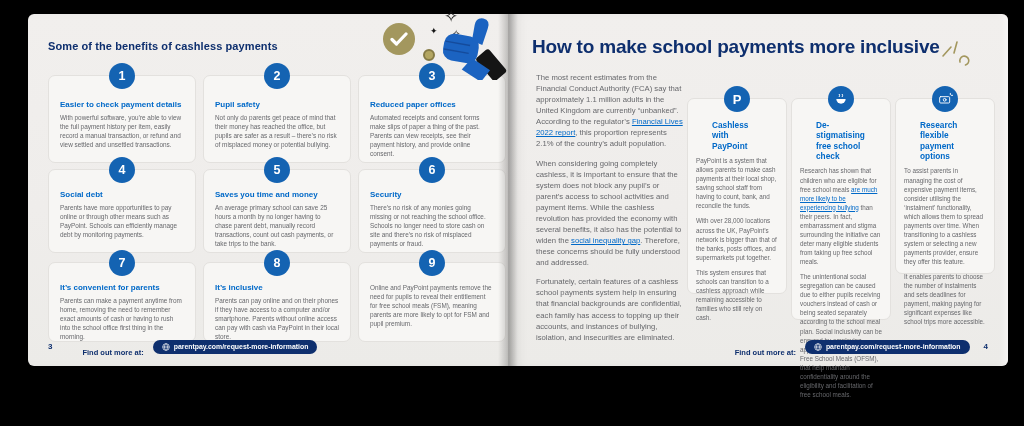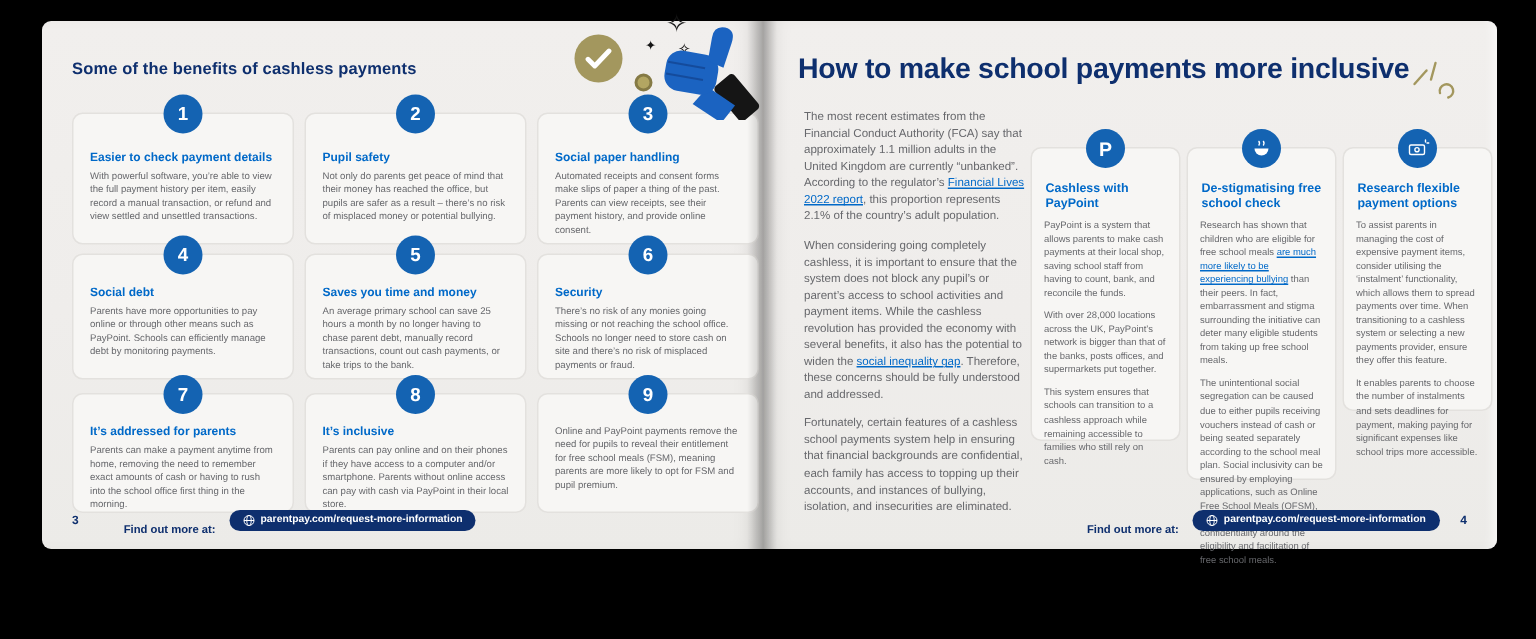--- a/index.html
+++ b/index.html
@@ -1,19 +1,19 @@
 <!DOCTYPE html>
 <html style="--navy: #0e2f6e; --blue: #0069c8; --badge: #1463b2; --gold: #a3975e; --card: #f7f6f4; --ink: #67686c;"><head>
 <meta charset="utf-8">
 <style>
   html,body{margin:0;padding:0;background:#000;}
   .stage{position:relative;width:1024px;height:426px;background:#000;overflow:hidden;
          font-family:"Liberation Sans",sans-serif;-webkit-font-smoothing:antialiased;}
   .page{position:absolute;top:14px;height:352px;
-        background:linear-gradient(180deg,#f1efed 0%,#efedeb 55%,#ecebe8 100%);}
+        background:linear-gradient(180deg,#f1efed 0%,#efedeb 55%,#ecebe8 100%);padding-left:10px;}
   .page-left{left:28px;width:480px;border-radius:6px 0 0 6px;
         box-shadow:inset -14px 0 18px -14px rgba(0,0,0,.28);}
   .page-right{left:508px;width:490px;border-radius:0 6px 6px 0;
         box-shadow:inset 14px 0 18px -14px rgba(0,0,0,.30), inset -8px 0 8px -6px rgba(255,255,255,.7);}
   .spine{position:absolute;top:14px;left:498px;width:20px;height:352px;
         background:linear-gradient(90deg,rgba(0,0,0,0),rgba(0,0,0,.16) 45%,rgba(0,0,0,.20) 55%,rgba(0,0,0,0));pointer-events:none;}
 
   
   .lheading{position:absolute;left:20px;top:26px;font-size:11px;font-weight:bold;color:var(--navy,#0e2f6e);letter-spacing:.1px;}
   .bcard{position:absolute;width:148px;background:var(--card,#f7f6f4);border:1px solid #e3e1de;
@@ -45,21 +45,21 @@
   .intro{position:absolute;left:24px;top:58px;width:155px;font-size:7.7px;line-height:1.44;color:var(--ink,#67686c);}
   .intro p{margin:0 4px 8px;}
   a.inline-link{color:var(--blue,#0069c8);text-decoration:underline;cursor:pointer;}
 
   .rcard{position:absolute;top:84px;width:100px;background:var(--card,#f7f6f4);border:1px solid #e3e1de;
         border-radius:7px;box-sizing:border-box;padding:21px 8px 6px;}
   .rcA{left:179px;height:196px;} .rcB{left:283px;height:222px;} .rcC{left:387px;height:176px;}
   .iconbadge{position:absolute;top:-13px;left:50%;transform:translateX(-50%);
         width:26px;height:26px;border-radius:50%;background:var(--badge,#1463b2);
         display:flex;align-items:center;justify-content:center;color:#fff;font-weight:bold;font-size:13px;}
-  .rcard h3{margin:0 1px 5px;font-size:8.3px;line-height:1.25;font-weight:bold;color:var(--blue,#0069c8);}
+  .rcard h3{margin:0 16px 5px;font-size:8.3px;line-height:1.25;font-weight:bold;color:var(--blue,#0069c8);}
   .rcard p{margin:0 0 6px;font-size:6.3px;line-height:1.44;color:var(--ink,#67686c);}
 
   
   .deco{position:absolute;pointer-events:none;}
   .check-circle{left:383px;top:23px;width:32px;height:32px;border-radius:50%;
         background:var(--gold,#a3975e);display:flex;align-items:center;justify-content:center;}
   .coin{left:423px;top:49px;width:12px;height:12px;border-radius:50%;
         background:#b3a662;border:2px solid #857a45;box-sizing:border-box;}
   .star{color:#141414;font-family:"DejaVu Sans",sans-serif;}
   .star-big{left:444px;top:6px;font-size:17px;}
@@ -81,21 +81,21 @@
       <h3>Easier to check payment details</h3>
       <p>With powerful software, you’re able to view the full payment history per item, easily record a manual transaction, or refund and view settled and unsettled transactions.</p>
     </div>
     <div class="bcard r1 c2">
       <div class="numbadge">2</div>
       <h3>Pupil safety</h3>
       <p>Not only do parents get peace of mind that their money has reached the office, but pupils are safer as a result – there’s no risk of misplaced money or potential bullying.</p>
     </div>
     <div class="bcard r1 c3">
       <div class="numbadge">3</div>
-      <h3>Social paper handling</h3>
+      <h3>Reduced paper offices</h3>
       <p>Automated receipts and consent forms make slips of paper a thing of the past. Parents can view receipts, see their payment history, and provide online consent.</p>
     </div>
 
     <div class="bcard r2 c1">
       <div class="numbadge">4</div>
       <h3>Social debt</h3>
       <p>Parents have more opportunities to pay online or through other means such as PayPoint. Schools can efficiently manage debt by monitoring payments.</p>
     </div>
     <div class="bcard r2 c2">
       <div class="numbadge">5</div>
@@ -103,21 +103,21 @@
       <p>An average primary school can save 25 hours a month by no longer having to chase parent debt, manually record transactions, count out cash payments, or take trips to the bank.</p>
     </div>
     <div class="bcard r2 c3">
       <div class="numbadge">6</div>
       <h3>Security</h3>
       <p>There’s no risk of any monies going missing or not reaching the school office. Schools no longer need to store cash on site and there’s no risk of misplaced payments or fraud.</p>
     </div>
 
     <div class="bcard r3 c1">
       <div class="numbadge">7</div>
-      <h3>It’s addressed for parents</h3>
+      <h3>It’s convenient for parents</h3>
       <p>Parents can make a payment anytime from home, removing the need to remember exact amounts of cash or having to rush into the school office first thing in the morning.</p>
     </div>
     <div class="bcard r3 c2">
       <div class="numbadge">8</div>
       <h3>It’s inclusive</h3>
       <p>Parents can pay online and on their phones if they have access to a computer and/or smartphone. Parents without online access can pay with cash via PayPoint in their local store.</p>
     </div>
     <div class="bcard r3 c3">
       <div class="numbadge">9</div>
       <p>Online and PayPoint payments remove the need for pupils to reveal their entitlement for free school meals (FSM), meaning parents are more likely to opt for FSM and pupil premium.</p>

